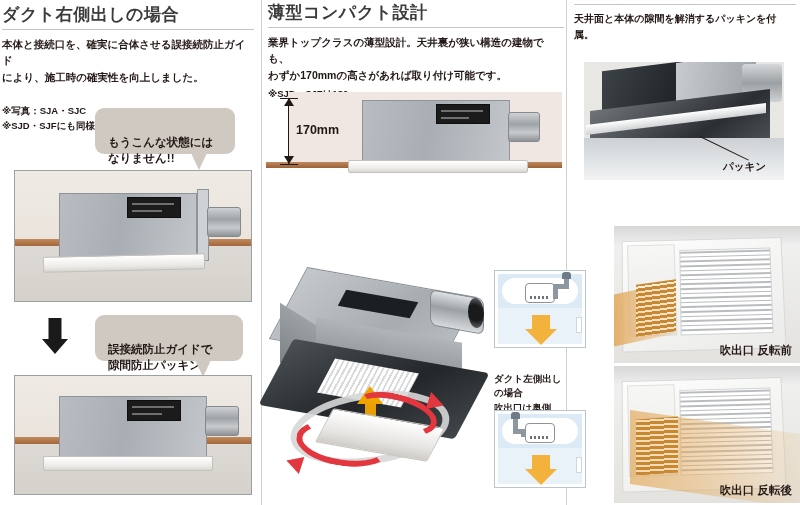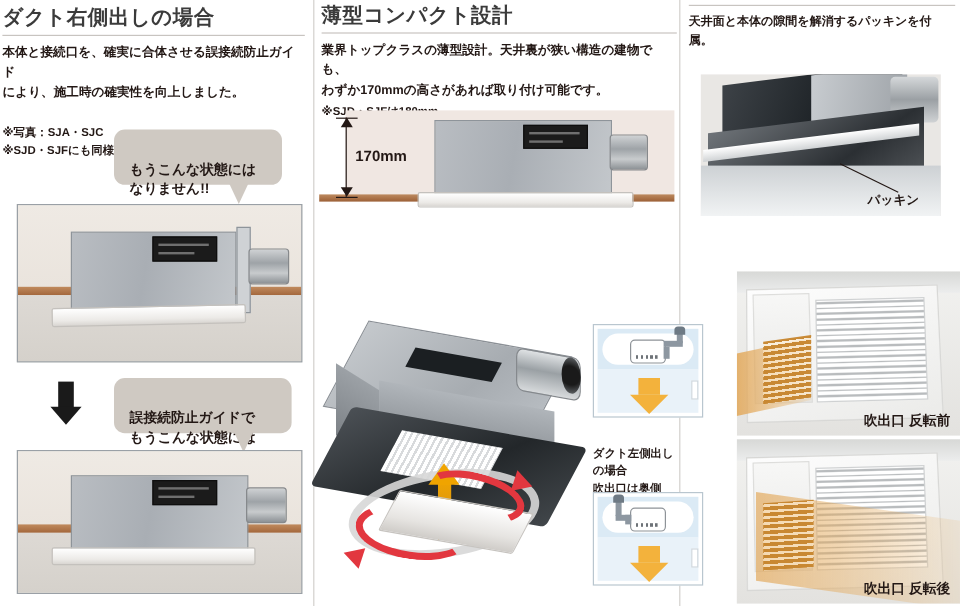--- a/index.html
+++ b/index.html
@@ -448,21 +448,21 @@
       </div>
     </div>
 
     <div class="down-arrow" style="left:42px;top:318px;width:26px;height:38px;">
       <span class="stem"></span>
       <span class="head"></span>
     </div>
 
     <div class="balloon" style="left:95px;top:315px;width:148px;height:46px;">
       <span>誤接続防止ガイドで
-もうこんな状態には</span>
+隙間防止パッキン</span>
       <span class="tail" style="left:100px;"></span>
     </div>
 
     <div class="photo" style="left:14px;top:375px;width:238px;height:120px;">
       <div class="scene">
         <div class="wall"></div>
         <div class="band"></div>
         <div class="floor"></div>
 
         <div class="unit-body" style="left:44px;top:20px;width:148px;height:64px;"></div>

